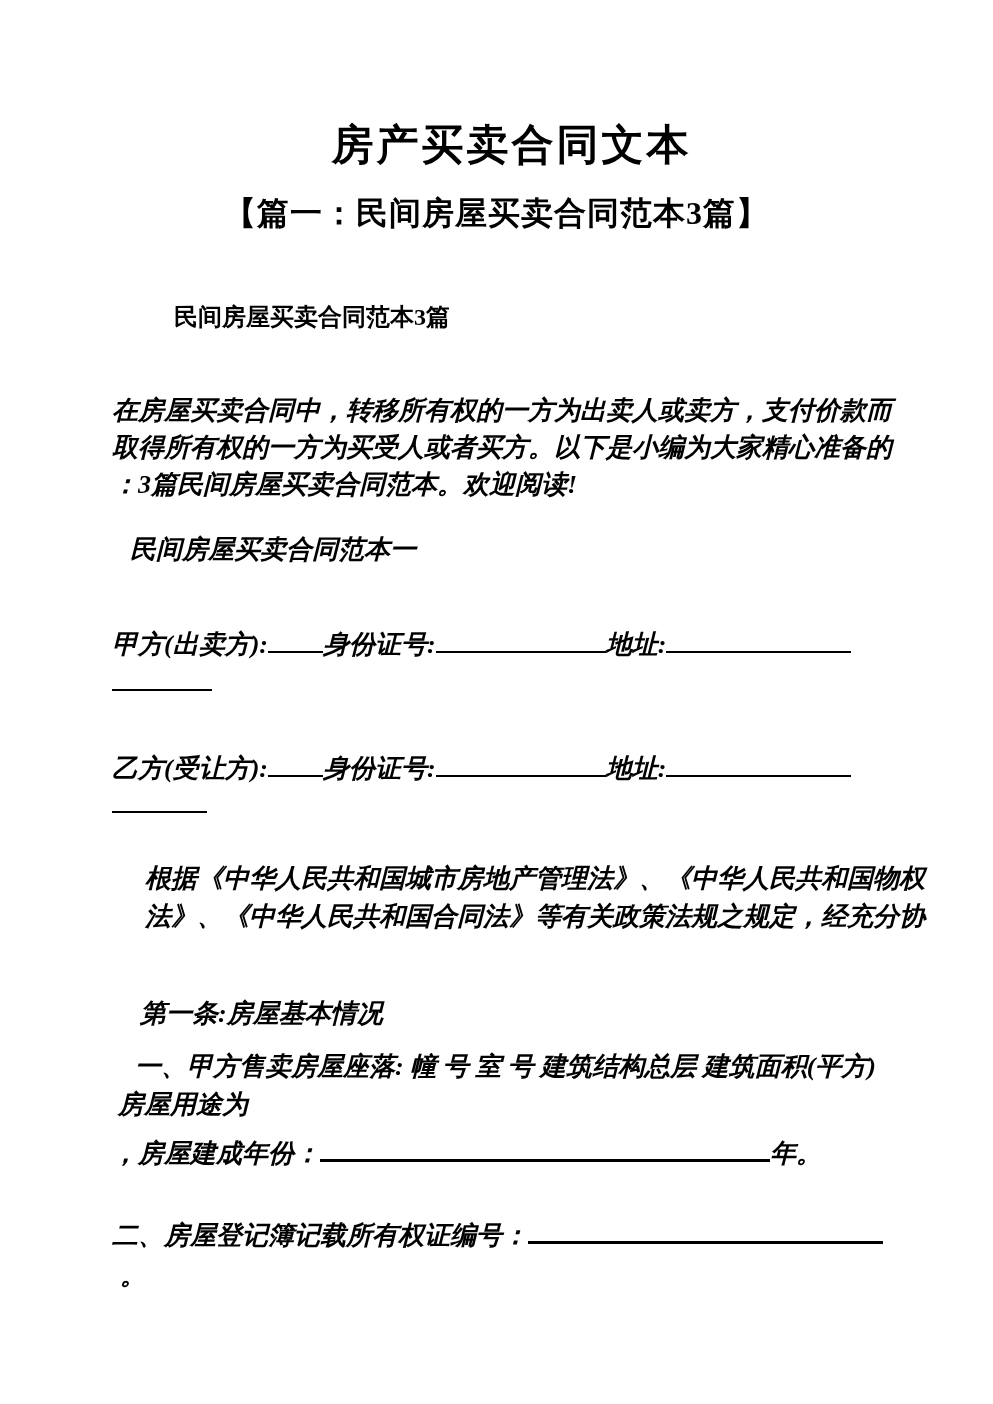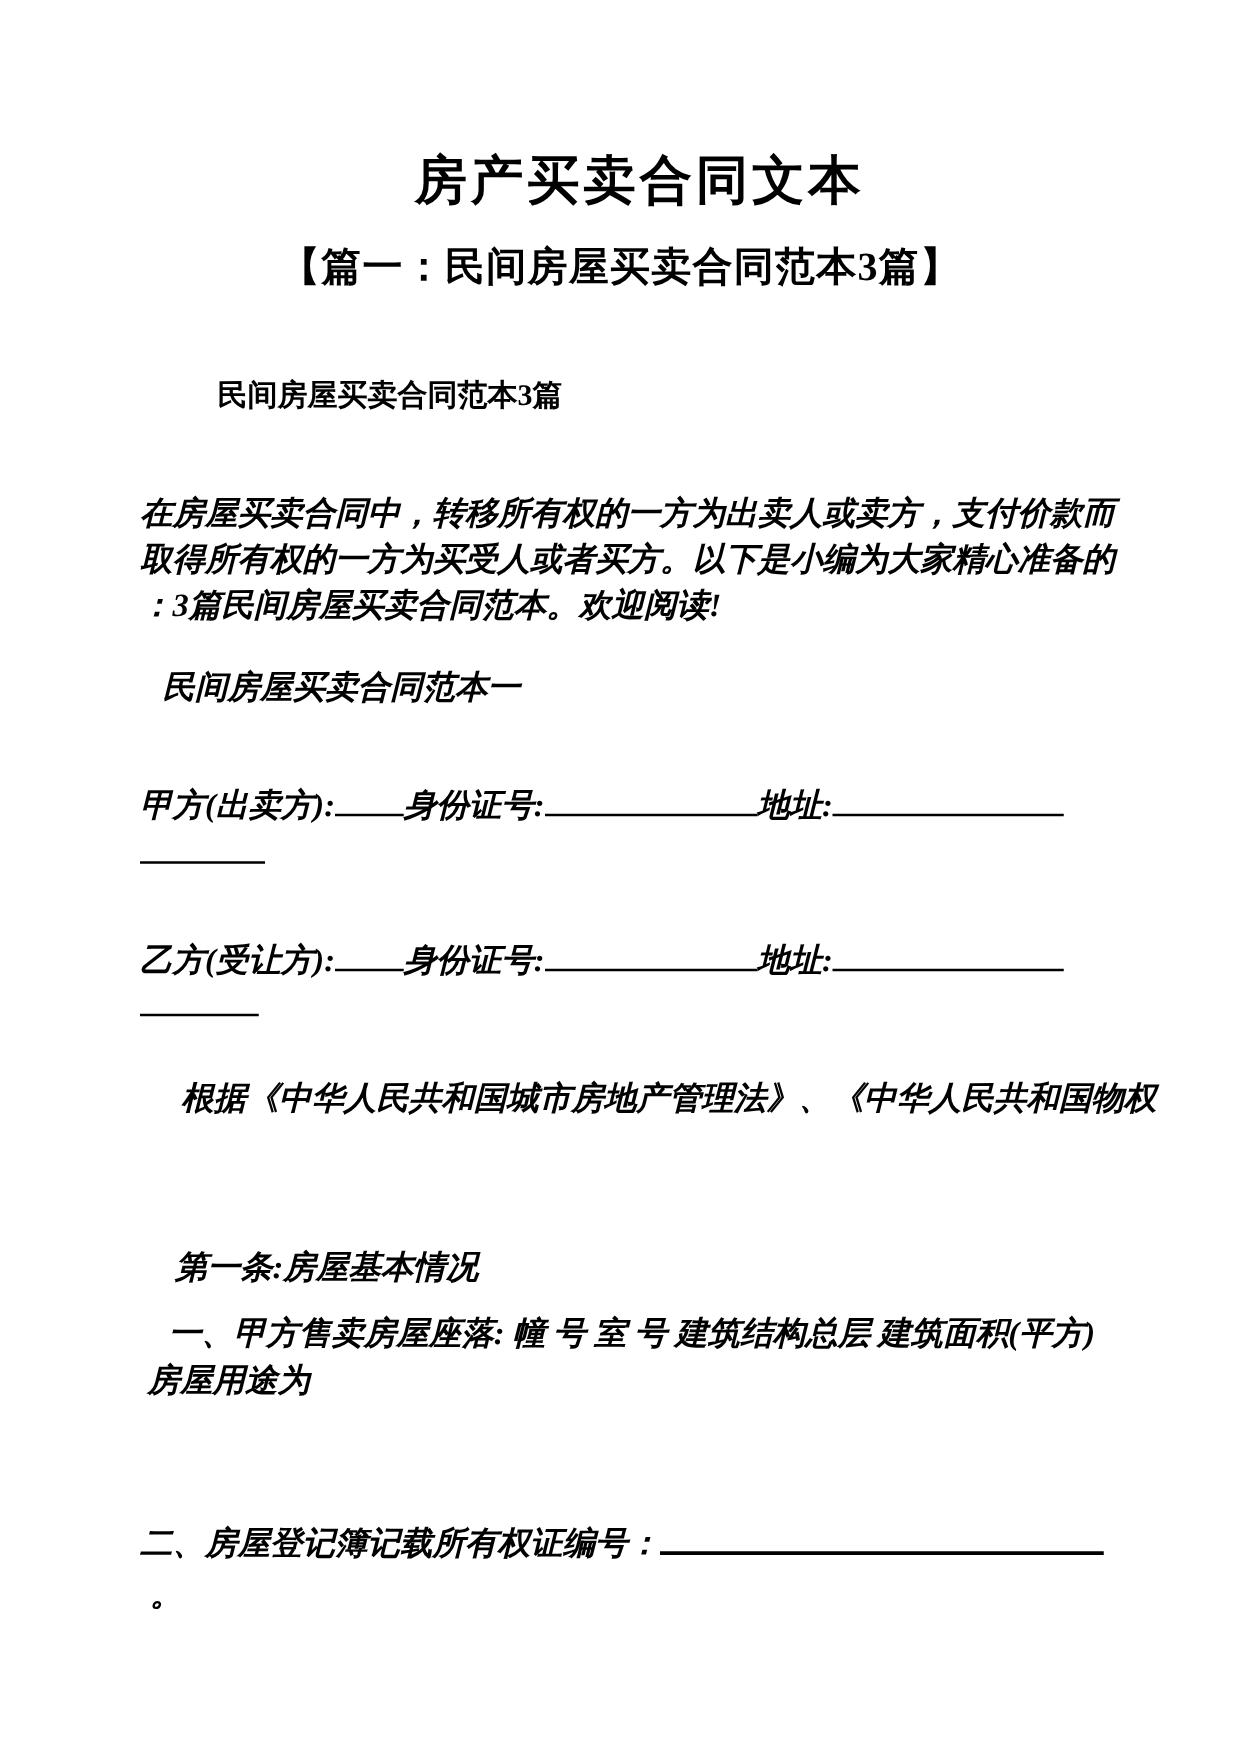--- a/index.html
+++ b/index.html
@@ -64,27 +64,31 @@
   <div class="abs body-text" style="top:748px; left:112px;">
     <span>乙方(受让方):</span><span class="blank w55"></span><span>身份证号:</span><span class="blank w170"></span><span>地址:</span><span class="blank w185"></span>
   </div>
 
   <div class="abs body-text" style="top:784px; left:112px;">
     <span class="blank w95"></span>
   </div>
 
   <div class="abs body-text para-wide" style="top:860px; left:112px;margin-left:33px;">
     <div>根据《中华人民共和国城市房地产管理法》、《中华人民共和国物权</div>
+    <div>法》、《中华人民共和国合同法》等有关政策法规之规定，经充分协</div>
   </div>
 
   <div class="abs body-text" style="top:1000px; left:140px;">第一条:房屋基本情况</div>
 
   <div class="abs body-text" style="top:1053px; left:135px;">一、甲方售卖房屋座落: 幢 号 室 号 建筑结构总层 建筑面积(平方)</div>
   <div class="abs body-text" style="top:1091px; left:118px;">房屋用途为</div>
 
+  <div class="abs body-text" style="top:1132px; left:112px;">
+    <span>，房屋建成年份：</span><span class="blank thick w450"></span><span>年。</span>
+  </div>
 
   <div class="abs body-text" style="top:1214px; left:112px;">
     <span>二、房屋登记簿记载所有权证编号：</span><span class="blank thick w355"></span>
   </div>
 
   <div class="abs body-text" style="top:1262px; left:120px;">。</div>
 
 </div>
 
 </body></html>

